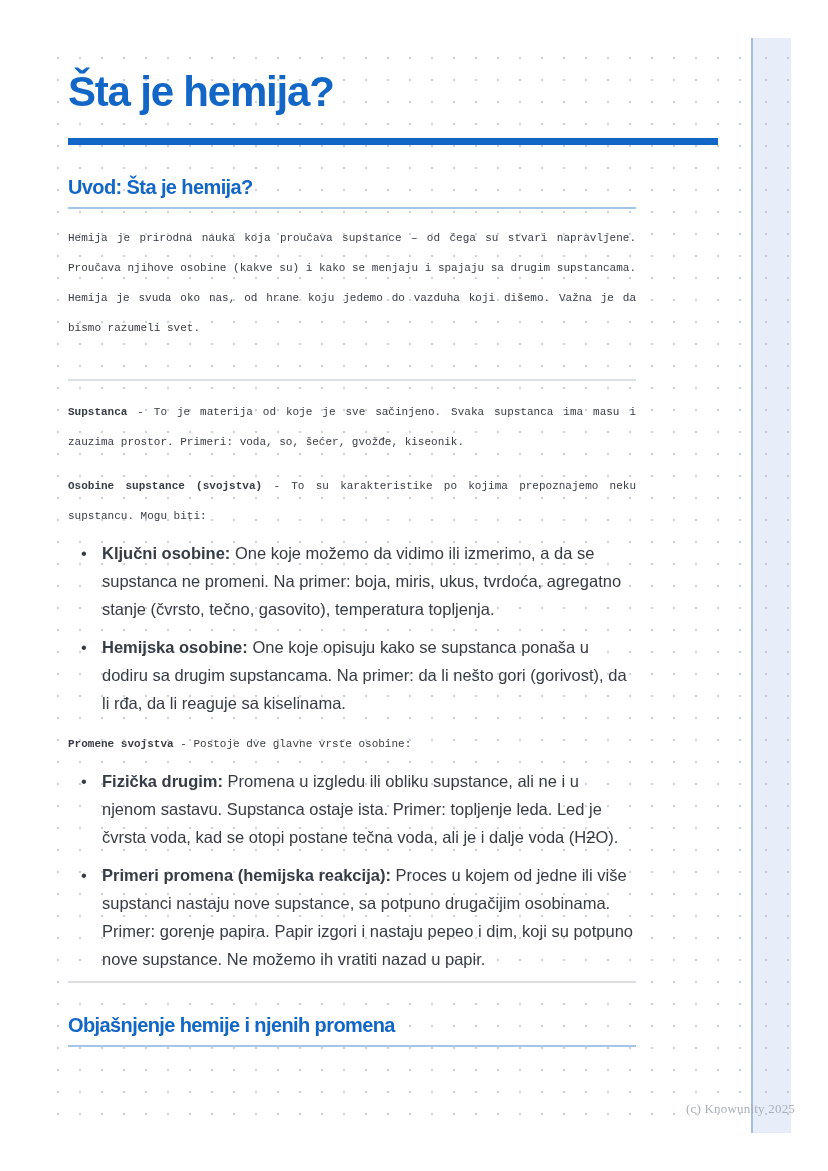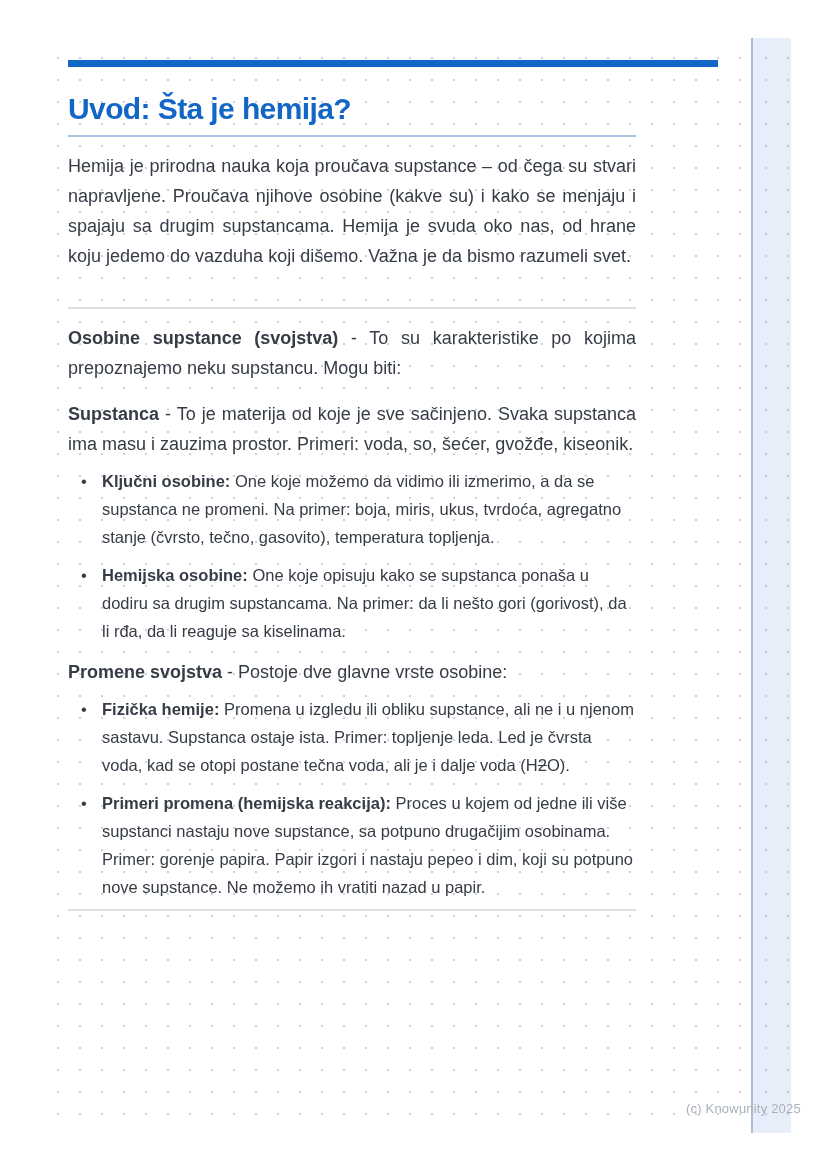--- a/index.html
+++ b/index.html
@@ -44,42 +44,43 @@
     letter-spacing:-1.2px;
     color:#1266c6;
   }
   .title-rule {
     margin-top:22px;
     width:650px; height:7px;
     background:#1266c6;
     border:none;
   }
   h2.section-heading {
-    font-size:30px;
+    font-size:20px;
     line-height:36px;
     font-weight:bold;
     letter-spacing:-0.6px;
     color:#1266c6;
-    padding-bottom:8px;
+    padding-bottom:2px;
     border-bottom:2px solid #a4c4e8;
   }
   h2.first { margin-top:24px; }
   hr.section-divider {
     border:none;
     border-top:2px solid #dcdfe4;
     width:568px;
     margin-top:36px;
   }
   hr.last-divider { margin-top:8px; }
   h2.after-divider { margin-top:24px; }
   p.body-text {
-    font-size:18px;
+    font-size:11px;
     line-height:30px;
     text-align:justify;
     color:#363c46;
+    font-family:Liberation Mono, monospace;
   }
   p.intro { margin-top:14px; }
   p.term { margin-top:16px; }
   p.term-follow { margin-top:14px; }
   p.term-tight { margin-top:12px; }
   .bold-lead { font-weight:bold; }
   ul.bullet-list {
     list-style:none;
     margin-top:8px;
   }
@@ -99,72 +100,75 @@
   }
   .strike { text-decoration:line-through; }
   .page-footer {
     position:absolute;
     left:686px; top:1101px;
     font-size:13px;
     color:#a9b0ba;
     letter-spacing:0.2px;
     z-index:2;
     white-space:nowrap;
+    font-family:Liberation Serif, serif;
   }
 </style>
 </head>
 <body>
 
 <div class="paper">
   <div class="side-band"></div>
 
   <div class="content">
 
+    <h1 class="doc-title">Šta je hemija?</h1>
     <div class="title-rule"></div>
 
     <h2 class="section-heading first">Uvod: Šta je hemija?</h2>
 
     <p class="body-text intro">Hemija je prirodna nauka koja proučava supstance – od čega su stvari napravljene. Proučava njihove osobine (kakve su) i kako se menjaju i spajaju sa drugim supstancama. Hemija je svuda oko nas, od hrane koju jedemo do vazduha koji dišemo. Važna je da bismo razumeli svet.</p>
 
     <hr class="section-divider">
 
 
+    <p class="body-text term">
+      <span class="bold-lead">Supstanca</span><span> - To je materija od koje je sve sačinjeno. Svaka supstanca ima masu i zauzima prostor. Primeri: voda, so, šećer, gvožđe, kiseonik.</span>
+    </p>
+
     <p class="body-text term-follow">
       <span class="bold-lead">Osobine supstance (svojstva)</span><span> - To su karakteristike po kojima prepoznajemo neku supstancu. Mogu biti:</span>
-    </p>
-
-    <p class="body-text term">
-      <span class="bold-lead">Supstanca</span><span> - To je materija od koje je sve sačinjeno. Svaka supstanca ima masu i zauzima prostor. Primeri: voda, so, šećer, gvožđe, kiseonik.</span>
     </p>
 
     <ul class="bullet-list">
       <li>
         <span class="bullet-glyph">•</span>
         <span class="bold-lead">Ključni osobine:</span><span> One koje možemo da vidimo ili izmerimo, a da se supstanca ne promeni. Na primer: boja, miris, ukus, tvrdoća, agregatno stanje (čvrsto, tečno, gasovito), temperatura topljenja.</span>
       </li>
       <li>
         <span class="bullet-glyph">•</span>
         <span class="bold-lead">Hemijska osobine:</span><span> One koje opisuju kako se supstanca ponaša u dodiru sa drugim supstancama. Na primer: da li nešto gori (gorivost), da li rđa, da li reaguje sa kiselinama.</span>
       </li>
     </ul>
 
     <p class="body-text term-tight">
       <span class="bold-lead">Promene svojstva</span><span> - Postoje dve glavne vrste osobine:</span>
     </p>
 
     <ul class="bullet-list">
       <li>
         <span class="bullet-glyph">•</span>
-        <span class="bold-lead">Fizička hemije:</span><span> Promena u izgledu ili obliku supstance, ali ne i u njenom sastavu. Supstanca ostaje ista. Primer: topljenje leda. Led je čvrsta voda, kad se otopi postane tečna voda, ali je i dalje voda (H</span><span class="strike">2</span><span>O).</span>
+        <span class="bold-lead">Fizička drugim:</span><span> Promena u izgledu ili obliku supstance, ali ne i u njenom sastavu. Supstanca ostaje ista. Primer: topljenje leda. Led je čvrsta voda, kad se otopi postane tečna voda, ali je i dalje voda (H</span><span class="strike">2</span><span>O).</span>
       </li>
       <li>
         <span class="bullet-glyph">•</span>
         <span class="bold-lead">Primeri promena (hemijska reakcija):</span><span> Proces u kojem od jedne ili više supstanci nastaju nove supstance, sa potpuno drugačijim osobinama. Primer: gorenje papira. Papir izgori i nastaju pepeo i dim, koji su potpuno nove supstance. Ne možemo ih vratiti nazad u papir.</span>
       </li>
     </ul>
 
     <hr class="section-divider last-divider">
 
+    <h2 class="section-heading after-divider">Objašnjenje hemije i njenih promena</h2>
 
   </div>
 </div>
 
 <div class="page-footer">(c) Knowunity 2025</div>
 
 </body></html>

